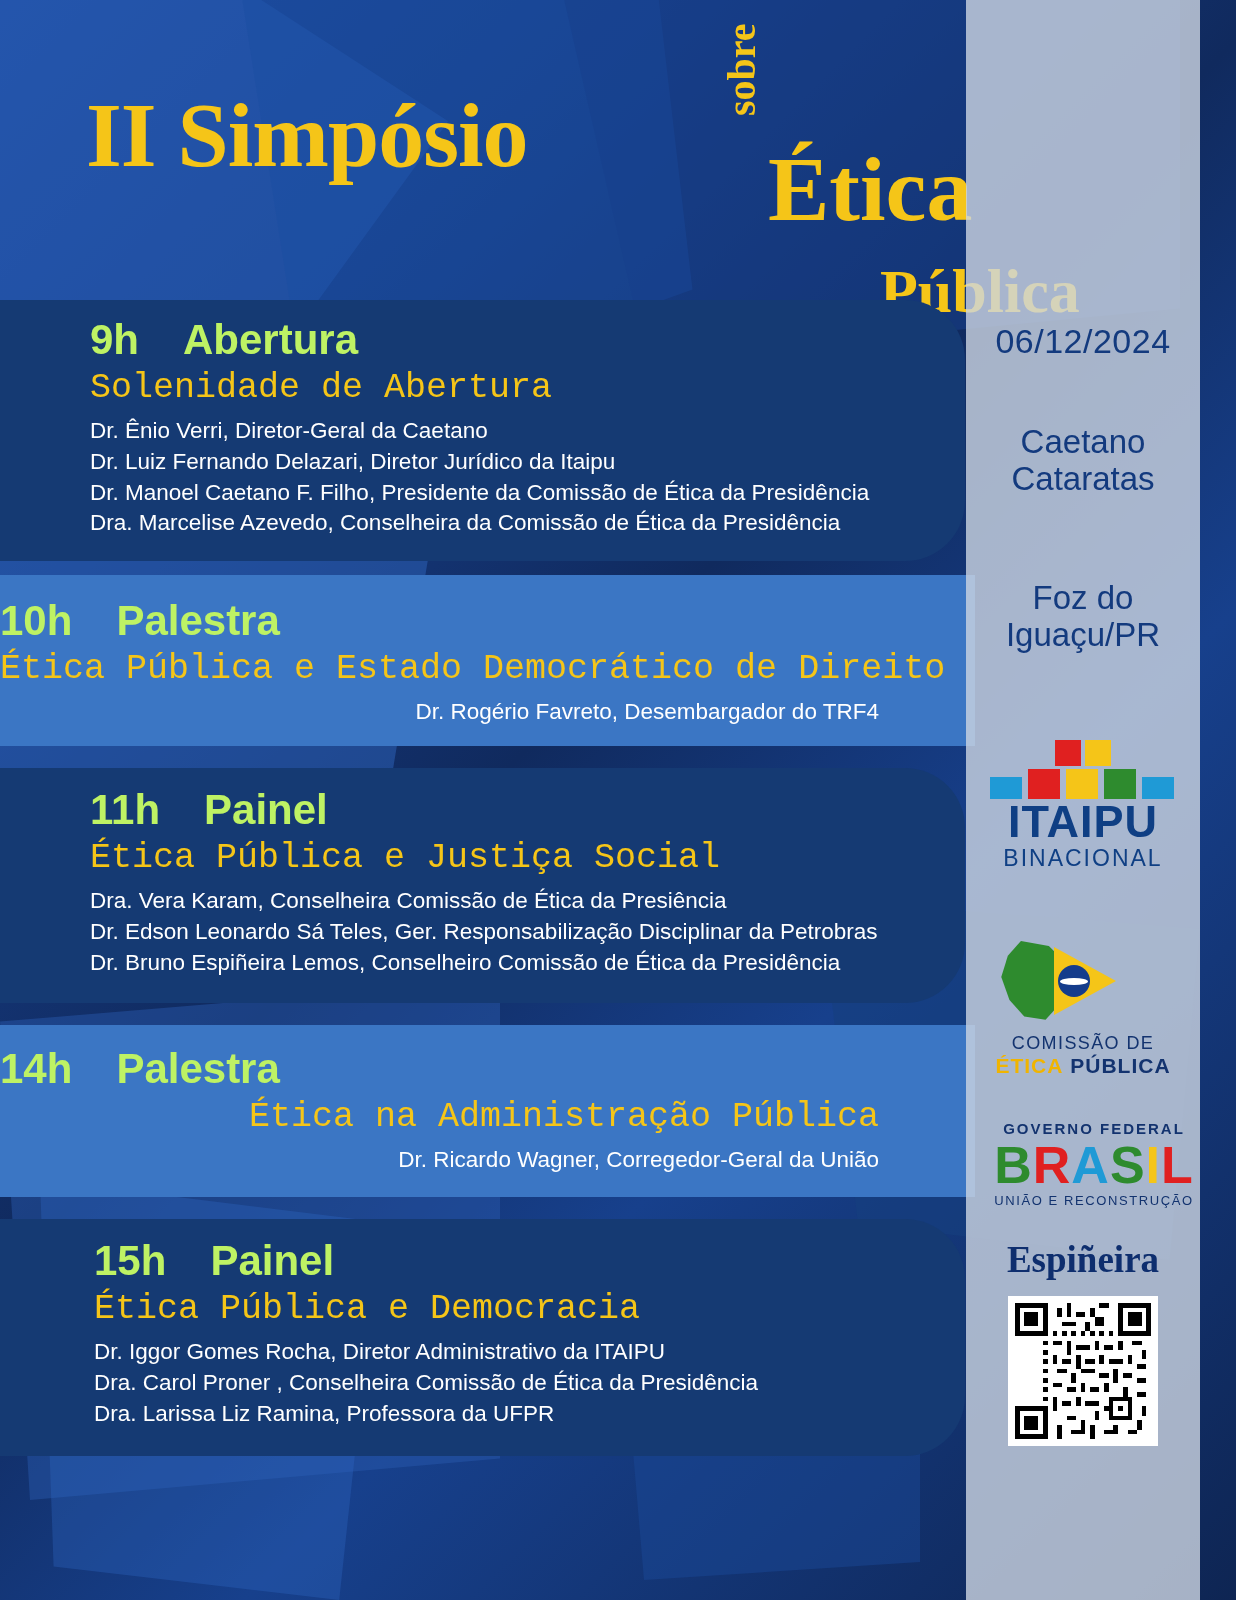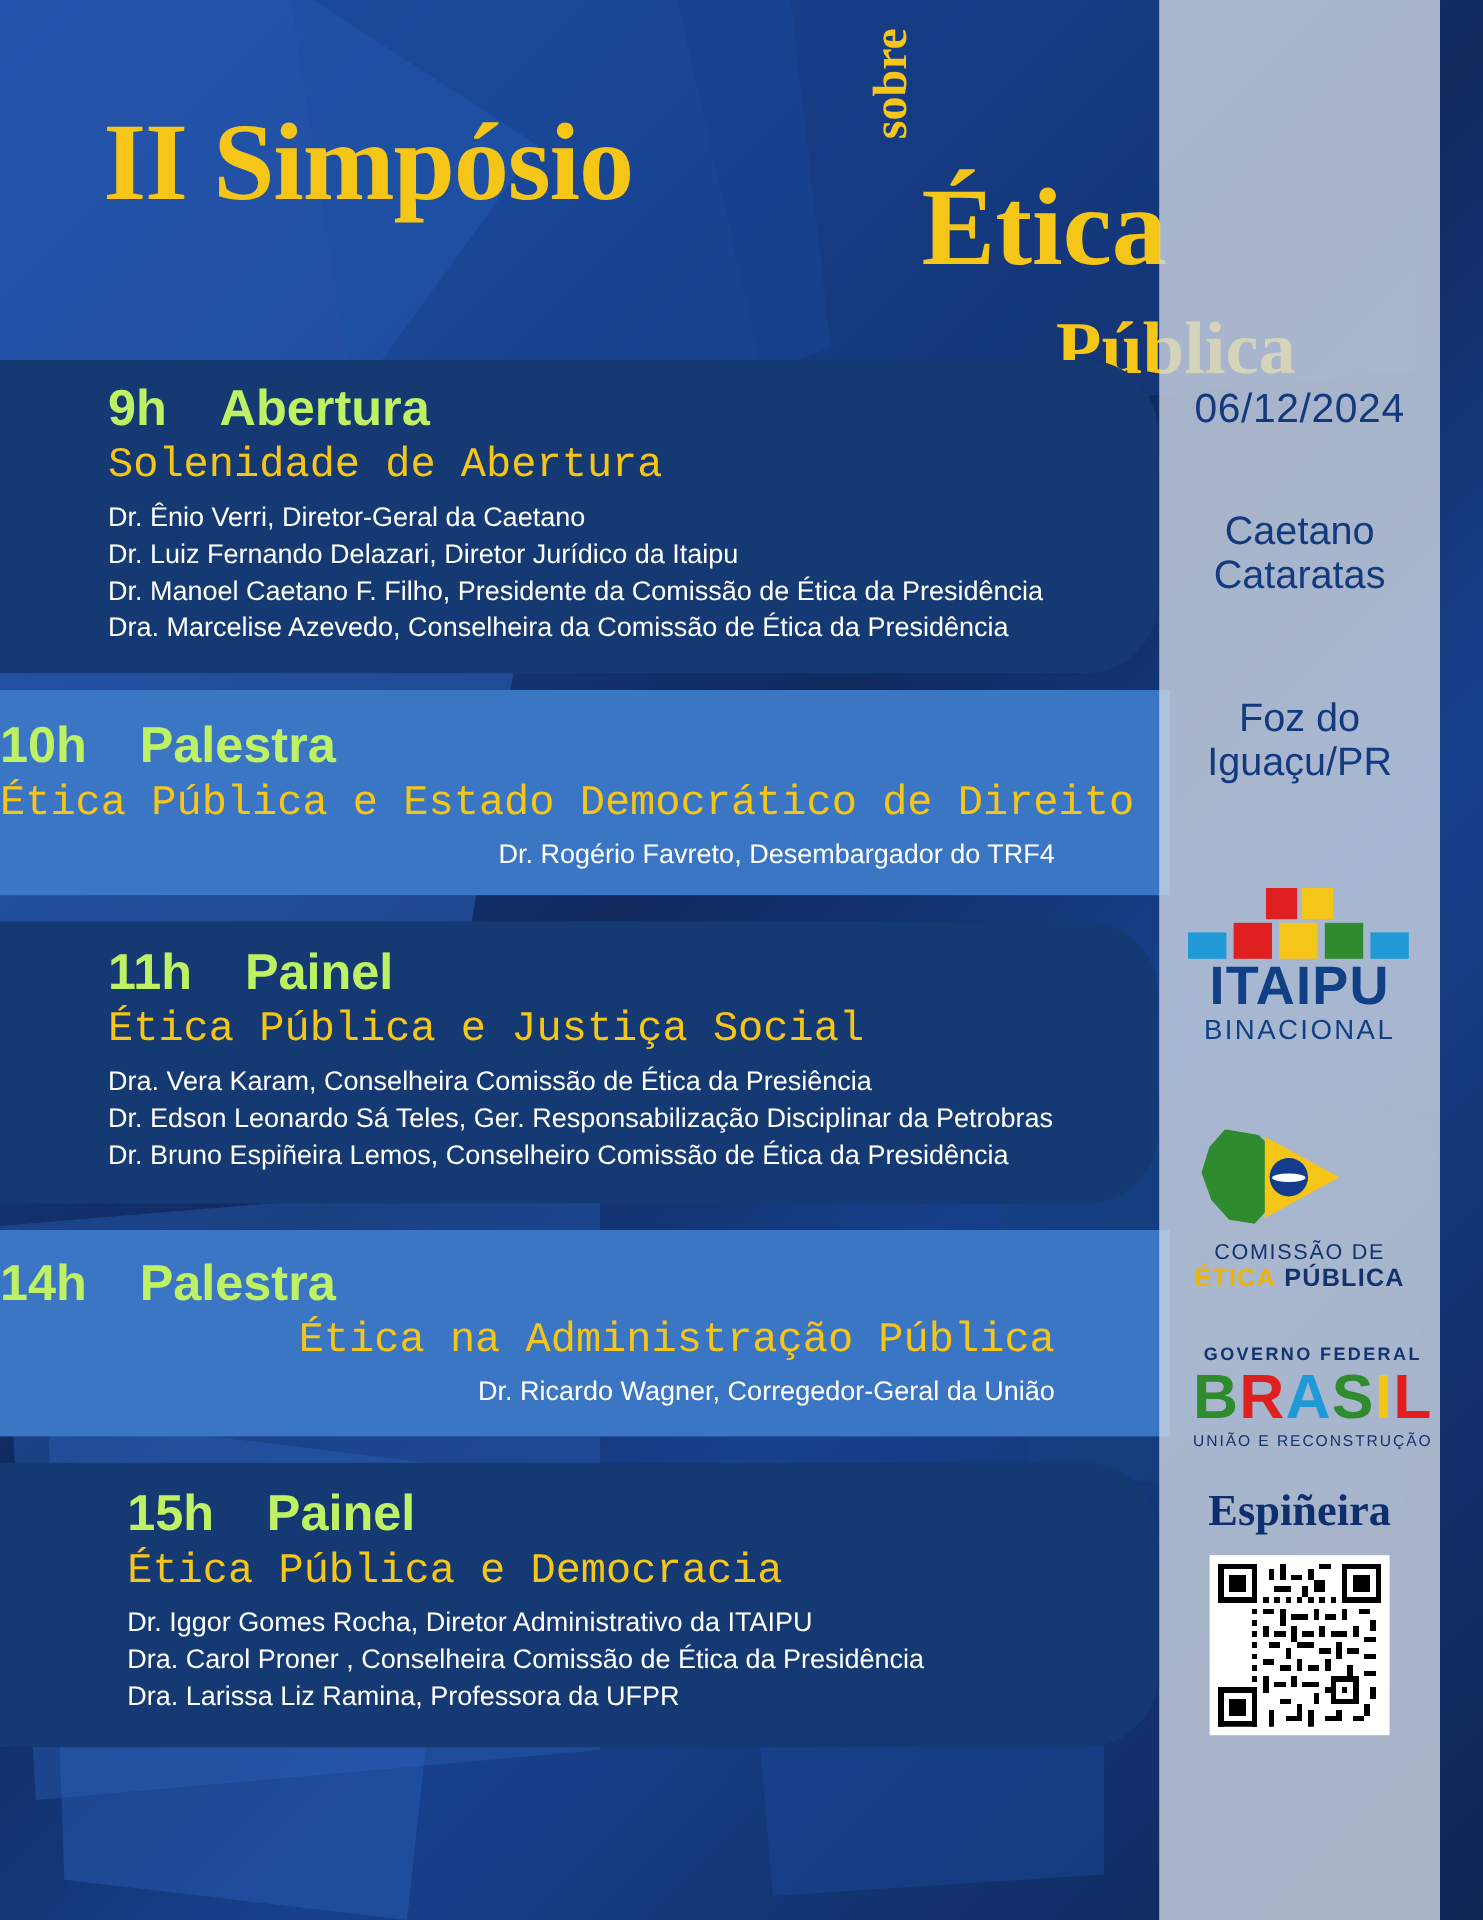--- a/index.html
+++ b/index.html
@@ -171,21 +171,21 @@
   .people { color: #ffffff; font-size: 22.5px; line-height: 1.37; margin-top: 8px; }
 
   .pad-l { padding-left: 90px; }
   .align-r { text-align: right; padding-right: 96px; }
   .align-c-sub { }
 
   .b1 { padding: 16px 0 22px; }
   .b2 { padding: 22px 0 18px; }
   .b3 { padding: 18px 0 24px; }
   .b4 { padding: 20px 0 22px; }
-  .b5 { padding: 18px 16px 26px; }
+  .b5 { padding: 18px 4px 26px; }
 
   .sp { height: 22px; }
   .sp-sm { height: 14px; }
 </style>
 </head>
 <body>
 
 <div class="poster">
 
   <div class="facet f1"></div>

